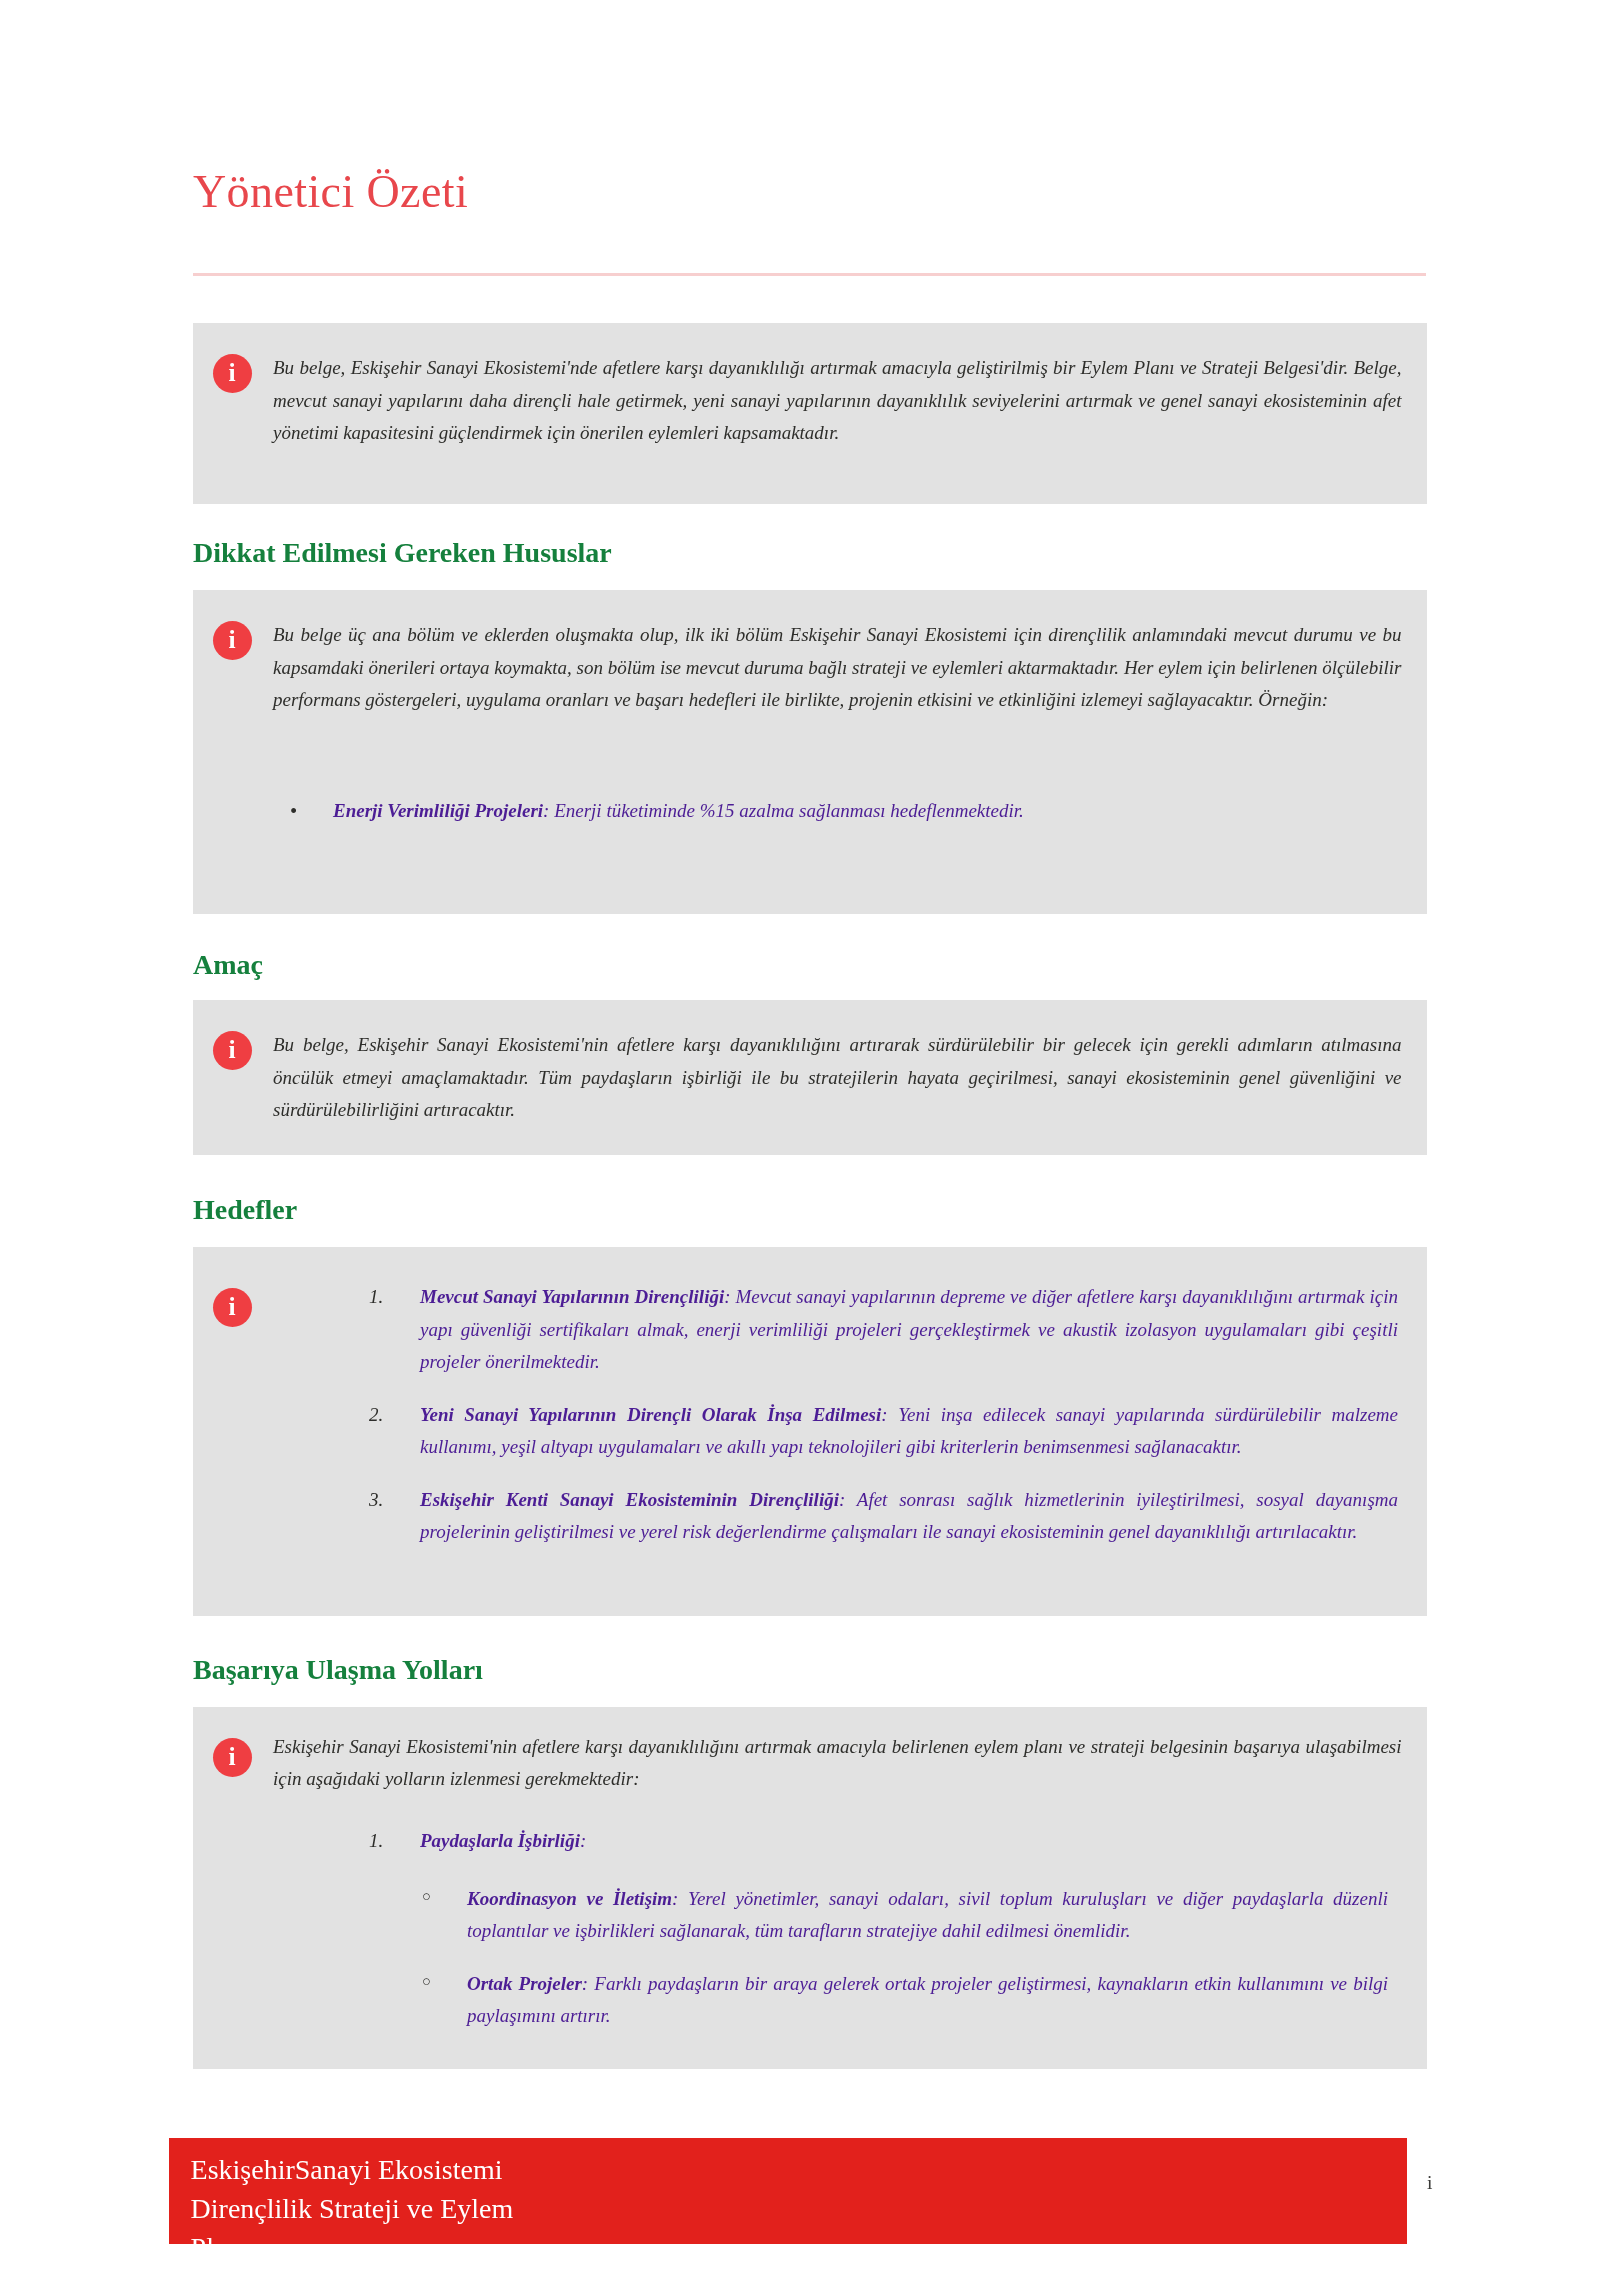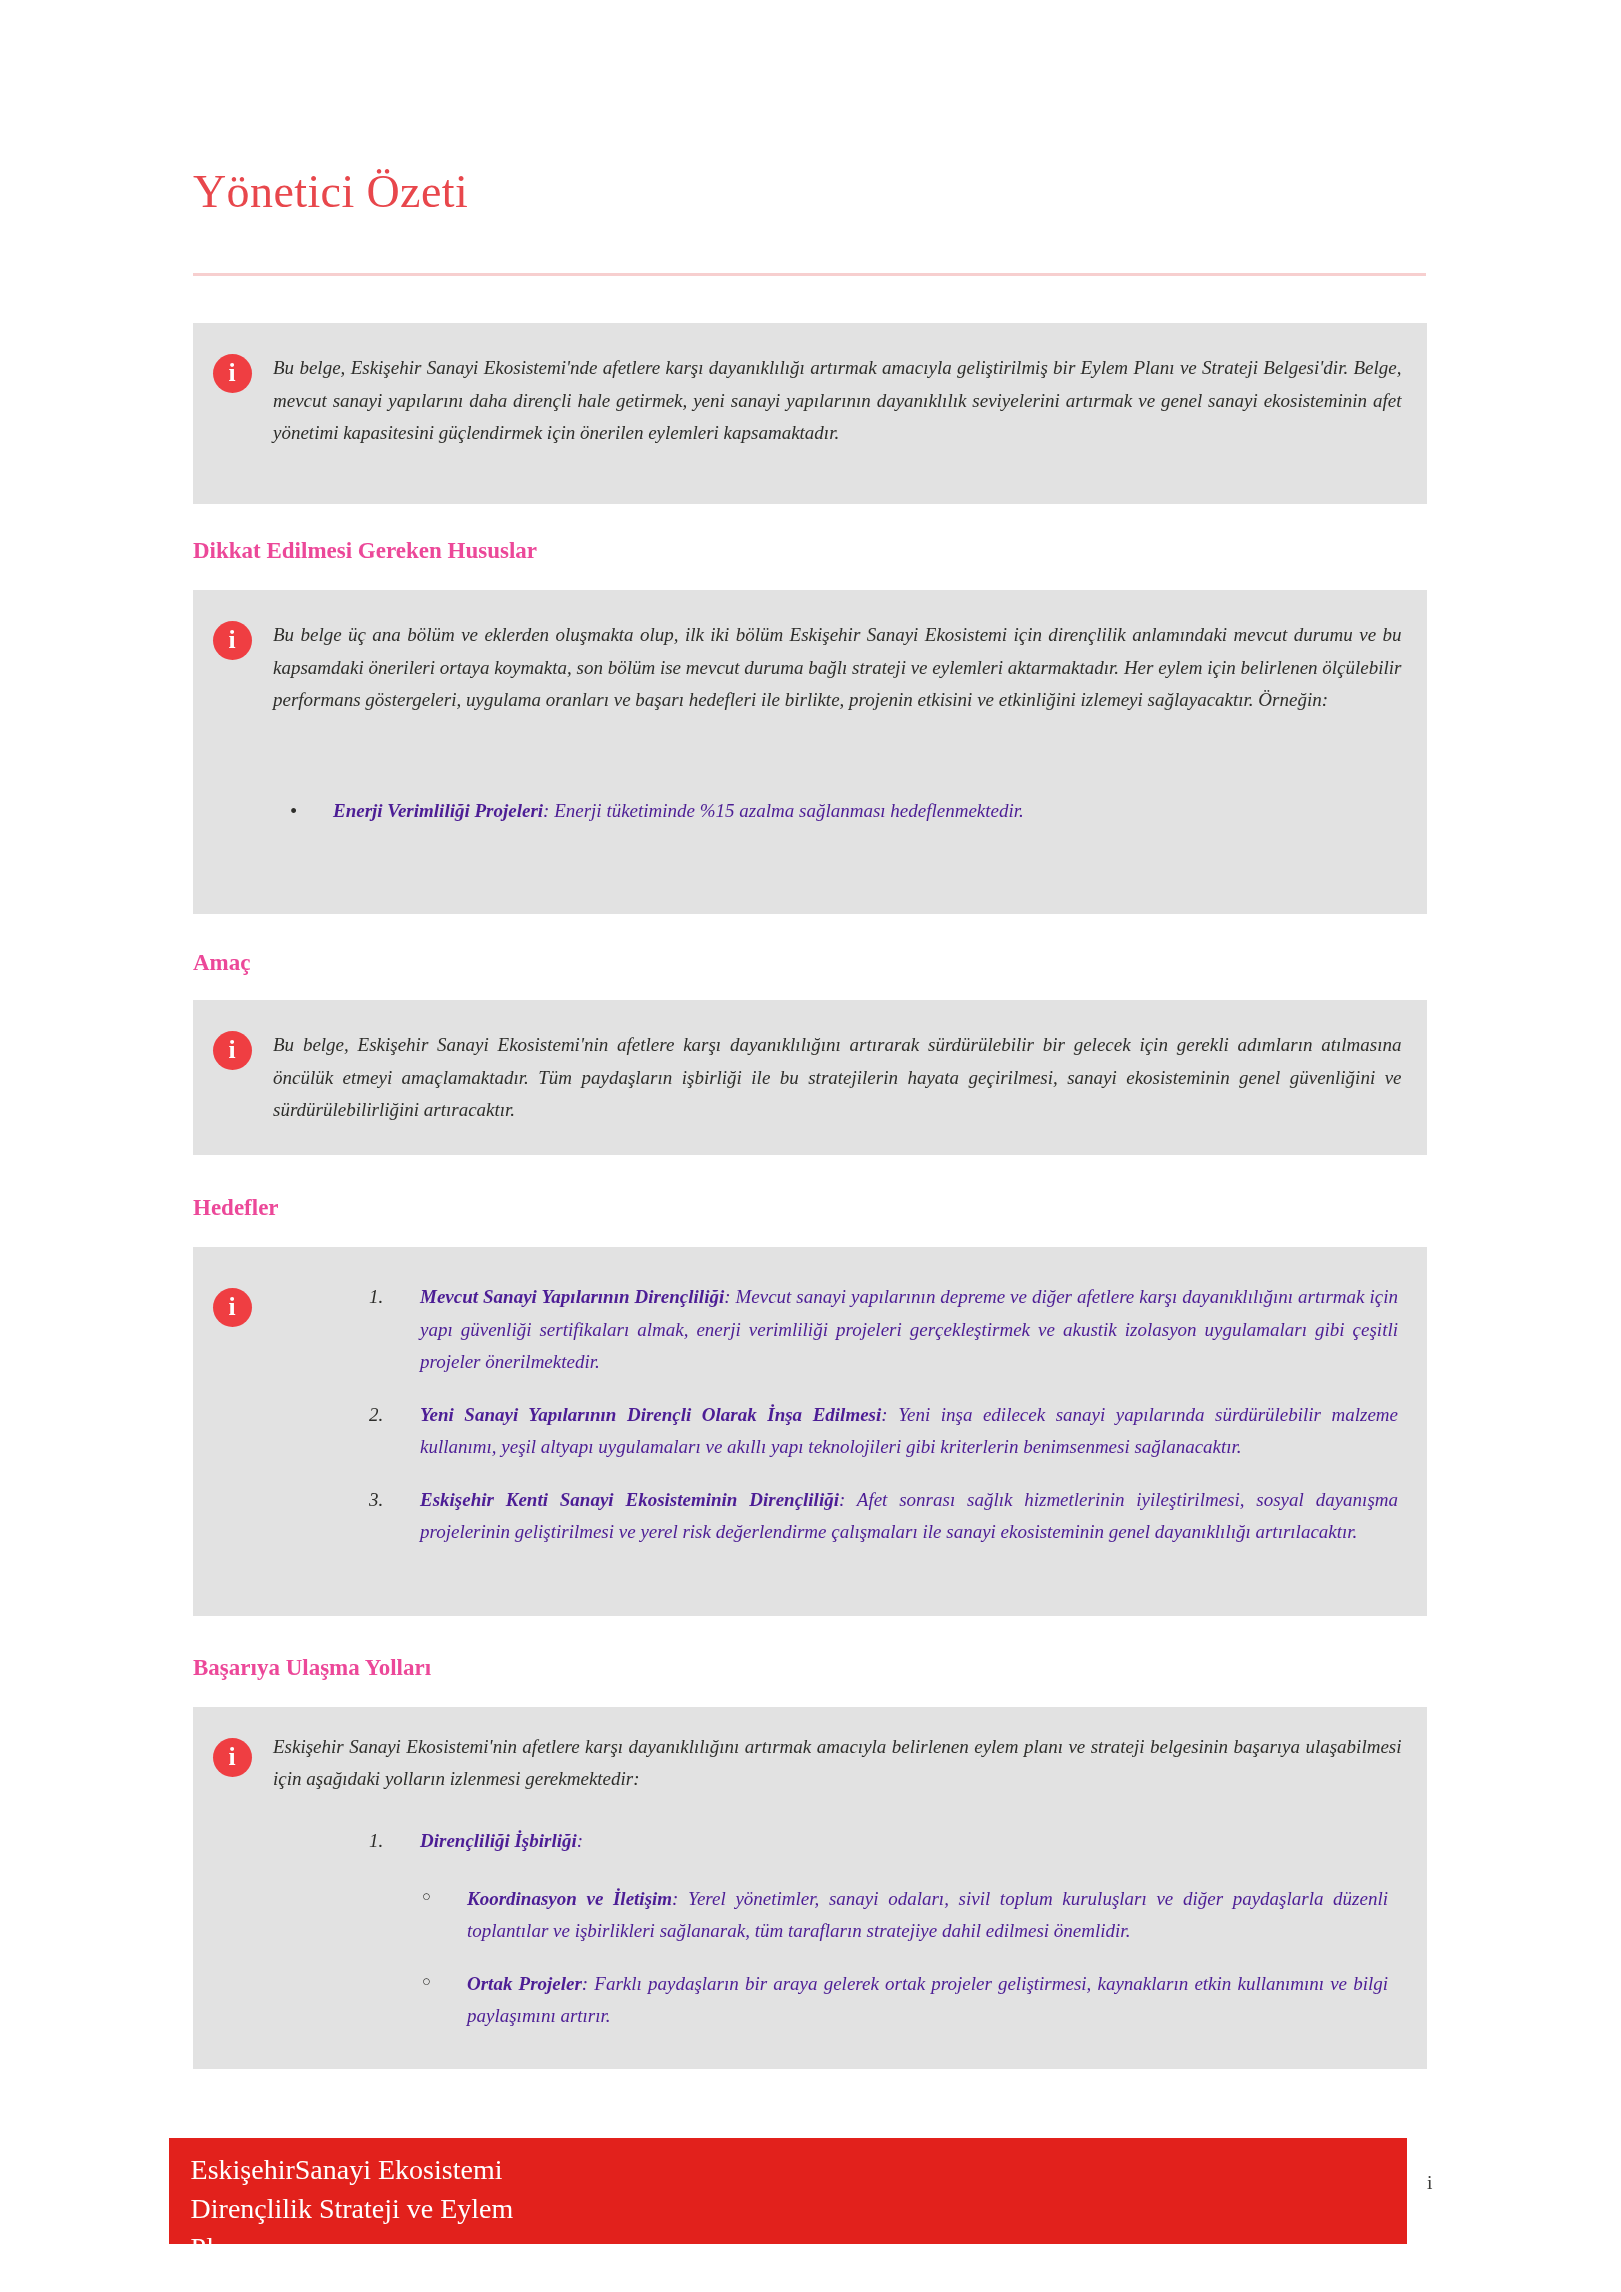--- a/index.html
+++ b/index.html
@@ -38,23 +38,23 @@
     top: 273px;
     width: 1233px;
     height: 2.9px;
     background: #F7CFCF;
   }
 
   
   .section-heading {
     position: absolute;
     left: 193px;
-    font-size: 23px;
+    font-size: 28px;
     font-weight: bold;
-    color: #ec4899;
+    color: #15803d;
     line-height: 1;
     white-space: nowrap;
   }
 
   
   .info-box {
     position: absolute;
     left: 193px;
     width: 1234px;
     background: #E2E2E2;
@@ -253,21 +253,21 @@
 
   <div class="info-box" style="top:1707px; height:362px;">
     <div class="info-icon" style="top:31px;">
       <span class="glyph">i</span>
     </div>
     <div class="box-body" style="top:23.5px;">
       <p class="para">Eskişehir Sanayi Ekosistemi'nin afetlere karşı dayanıklılığını artırmak amacıyla belirlenen eylem planı ve strateji belgesinin başarıya ulaşabilmesi için aşağıdaki yolların izlenmesi gerekmektedir:</p>
     </div>
     <ol class="num-list" style="position:absolute; top:118px; left:127px; right:29px;">
       <li>
-        <span class="lead">Dirençliliği İşbirliği</span><span>:</span>
+        <span class="lead">Paydaşlarla İşbirliği</span><span>:</span>
       </li>
     </ol>
     <ul class="circle-list" style="position:absolute; top:162px; left:127px; right:39px;">
       <li>
         <span class="lead">Koordinasyon ve İletişim</span><span>: Yerel yönetimler, sanayi odaları, sivil toplum kuruluşları ve diğer paydaşlarla düzenli toplantılar ve işbirlikleri sağlanarak, tüm tarafların stratejiye dahil edilmesi önemlidir.</span>
       </li>
       <li>
         <span class="lead">Ortak Projeler</span><span>: Farklı paydaşların bir araya gelerek ortak projeler geliştirmesi, kaynakların etkin kullanımını ve bilgi paylaşımını artırır.</span>
       </li>
     </ul>

